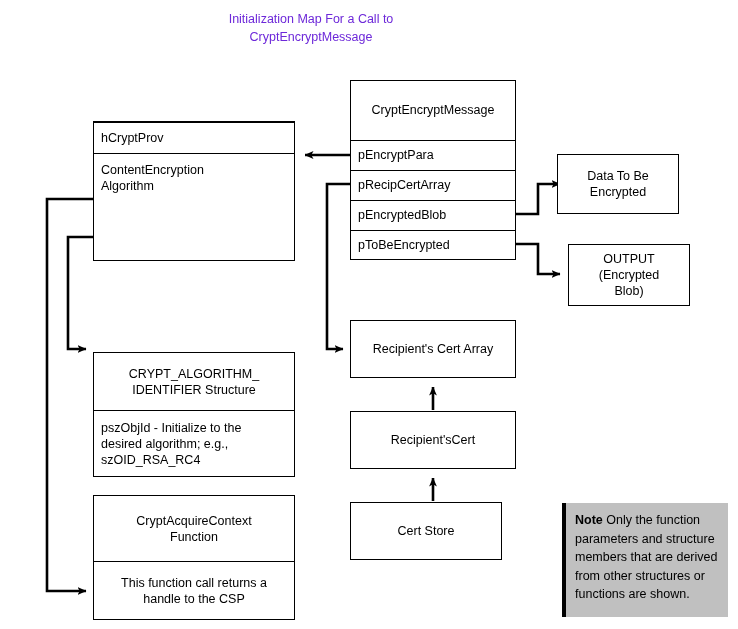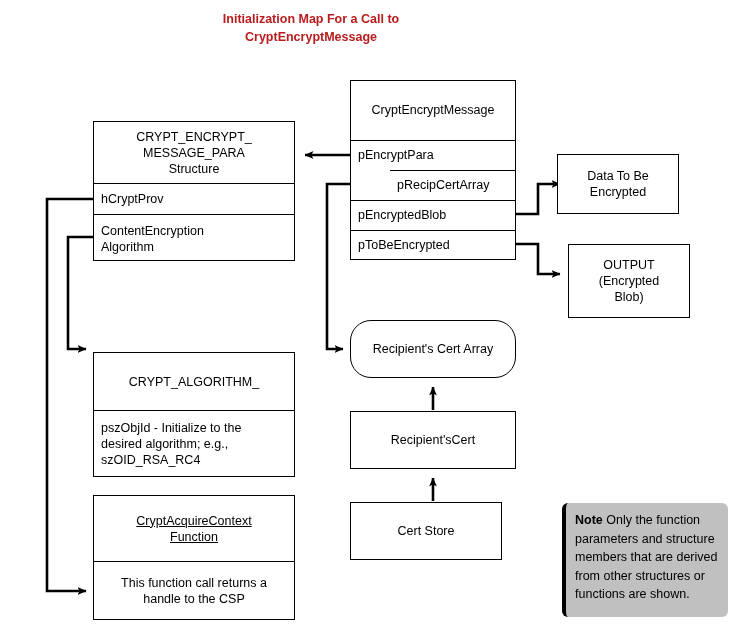--- a/index.html
+++ b/index.html
@@ -22,22 +22,22 @@
     height: 629px;
     pointer-events: none;
   }
   .title {
     position: absolute;
     left: 0;
     top: 10px;
     width: 622px;
     text-align: center;
     font-size: 12.5px;
-    font-weight: bold;
-    color: #b91c1c;
+    font-weight: normal;
+    color: #6d28d9;
     line-height: 18px;
   }
   .box {
     position: absolute;
     border: 1.5px solid #000;
     background: #fff;
     box-sizing: border-box;
     z-index: 2;
   }
   .cell {
@@ -55,21 +55,20 @@
   .note {
     position: absolute;
     background: #c0c0c0;
     border-left: 4px solid #000;
     box-sizing: border-box;
     font-size: 12.5px;
     line-height: 18.5px;
     color: #000;
     padding: 8px 10px 6px 9px;
     z-index: 2;
-    border-radius: 6px;
   }
 </style>
 </head>
 <body>
 
 <div id="canvas">
 
   <div class="title">
     <div>Initialization Map For a Call to</div>
     <div>CryptEncryptMessage</div>
@@ -97,76 +96,72 @@
 
       <path d="M433,410 L433,387" marker-end="url(#ah)"></path>
 
       <path d="M433,501 L433,478" marker-end="url(#ah)"></path>
     </g>
   </svg>
 
   <div class="box" style="left:350px; top:80px; width:166px; height:180px;">
     <div class="cell ctr" style="height:58.5px;">CryptEncryptMessage</div>
     <div class="cell lft divider" style="height:30px;">pEncryptPara</div>
-    <div class="cell lft divider" style="height:30px;margin-left:39px;">pRecipCertArray</div>
+    <div class="cell lft divider" style="height:30px;">pRecipCertArray</div>
     <div class="cell lft divider" style="height:30px;">pEncryptedBlob</div>
     <div class="cell lft divider" style="height:30px;">pToBeEncrypted</div>
   </div>
 
   <div class="box" style="left:93px; top:121px; width:202px; height:140px;">
-    <div class="cell ctr" style="height:61px;">
-      <div>CRYPT_ENCRYPT_</div>
-      <div>MESSAGE_PARA</div>
-      <div>Structure</div>
-    </div>
     <div class="cell lft divider" style="height:31px;">hCryptProv</div>
     <div class="cell lft divider" style="height:48px;">
       <div>ContentEncryption</div>
       <div>Algorithm</div>
     </div>
   </div>
 
   <div class="box" style="left:93px; top:320px; width:202px; height:125px;margin-top:32px;">
     <div class="cell ctr" style="height:57px;">
       <div>CRYPT_ALGORITHM_</div>
+      <div>IDENTIFIER Structure</div>
     </div>
     <div class="cell lft divider" style="height:66px;">
       <div>pszObjId - Initialize  to the</div>
       <div>desired algorithm; e.g.,</div>
       <div>szOID_RSA_RC4</div>
     </div>
   </div>
 
   <div class="box" style="left:93px; top:495px; width:202px; height:125px;">
-    <div class="cell ctr" style="height:65px;text-decoration:underline;">
+    <div class="cell ctr" style="height:65px;">
       <div>CryptAcquireContext</div>
       <div>Function</div>
     </div>
     <div class="cell ctr divider" style="height:58px;">
       <div>This function call returns a</div>
       <div>handle to the CSP</div>
     </div>
   </div>
 
   <div class="box" style="left:557px; top:154px; width:122px; height:60px;">
     <div class="cell ctr" style="height:100%;">
       <div>Data To Be</div>
       <div>Encrypted</div>
     </div>
   </div>
 
-  <div class="box" style="left:568px; top:244px; width:122px; height:74px;">
+  <div class="box" style="left:568px; top:244px; width:122px; height:62px;">
     <div class="cell ctr" style="height:100%;">
       <div>OUTPUT</div>
       <div>(Encrypted</div>
       <div>Blob)</div>
     </div>
   </div>
 
-  <div class="box" style="left:350px; top:320px; width:166px; height:58px;border-radius:21px;">
+  <div class="box" style="left:350px; top:320px; width:166px; height:58px;">
     <div class="cell ctr" style="height:100%;">Recipient's Cert Array</div>
   </div>
 
   <div class="box" style="left:350px; top:411px; width:166px; height:58px;">
     <div class="cell ctr" style="height:100%;">Recipient'sCert</div>
   </div>
 
   <div class="box" style="left:350px; top:502px; width:152px; height:58px;">
     <div class="cell ctr" style="height:100%;">Cert Store</div>
   </div>

